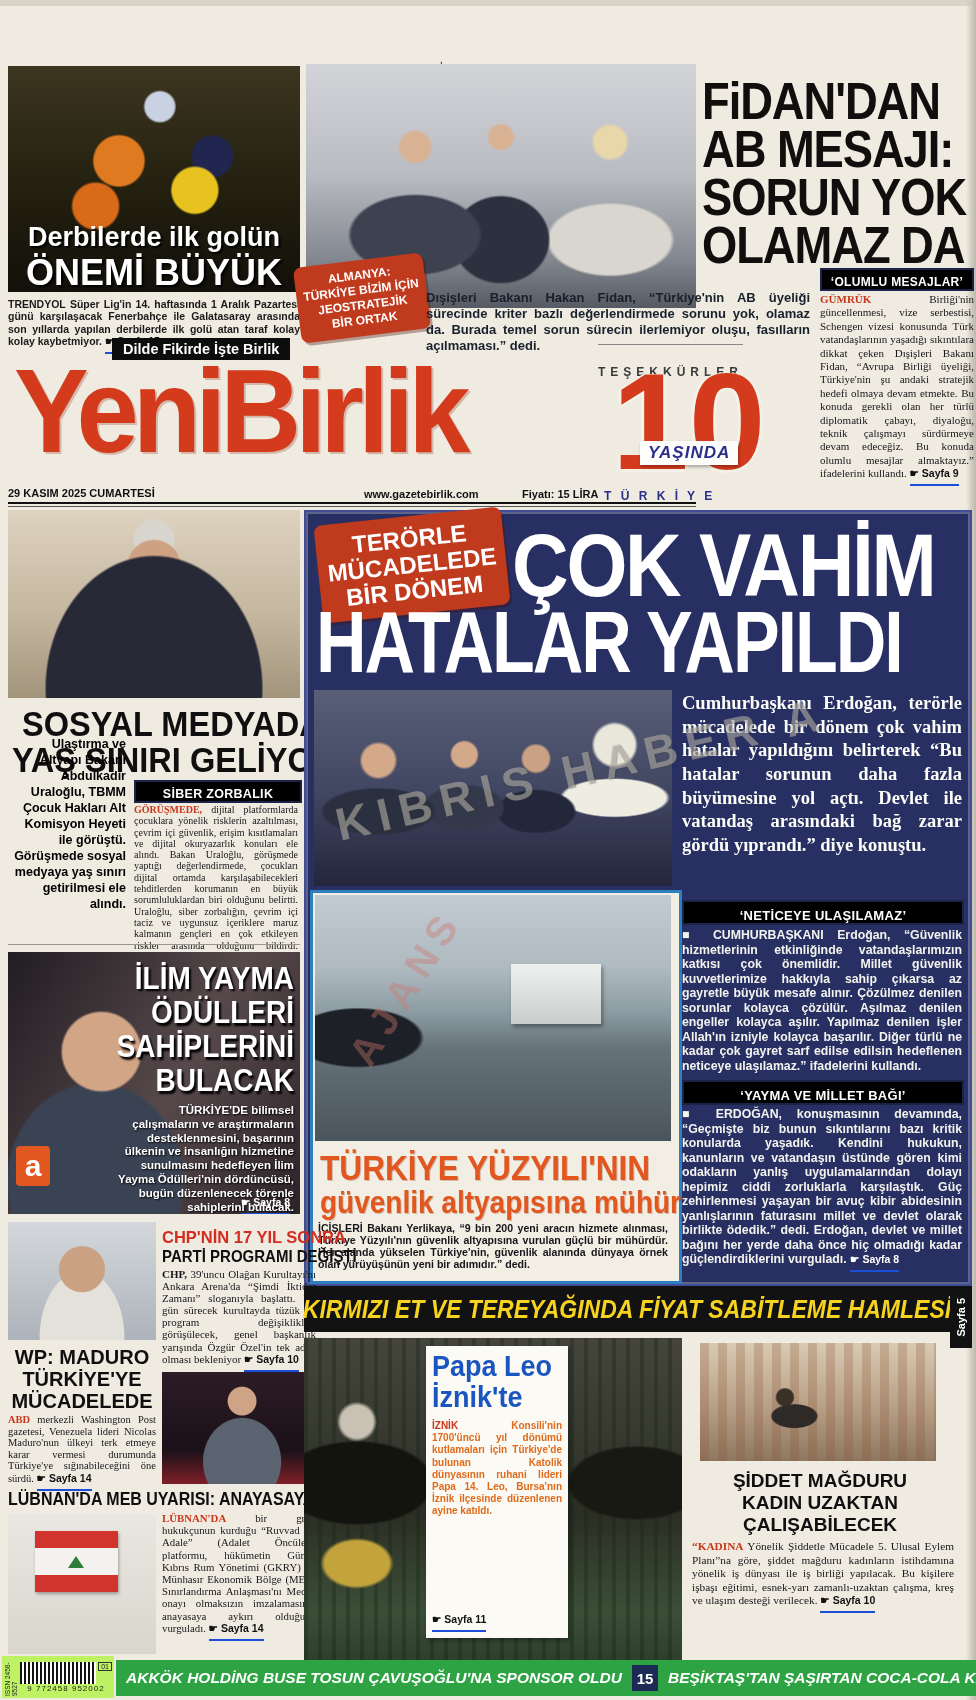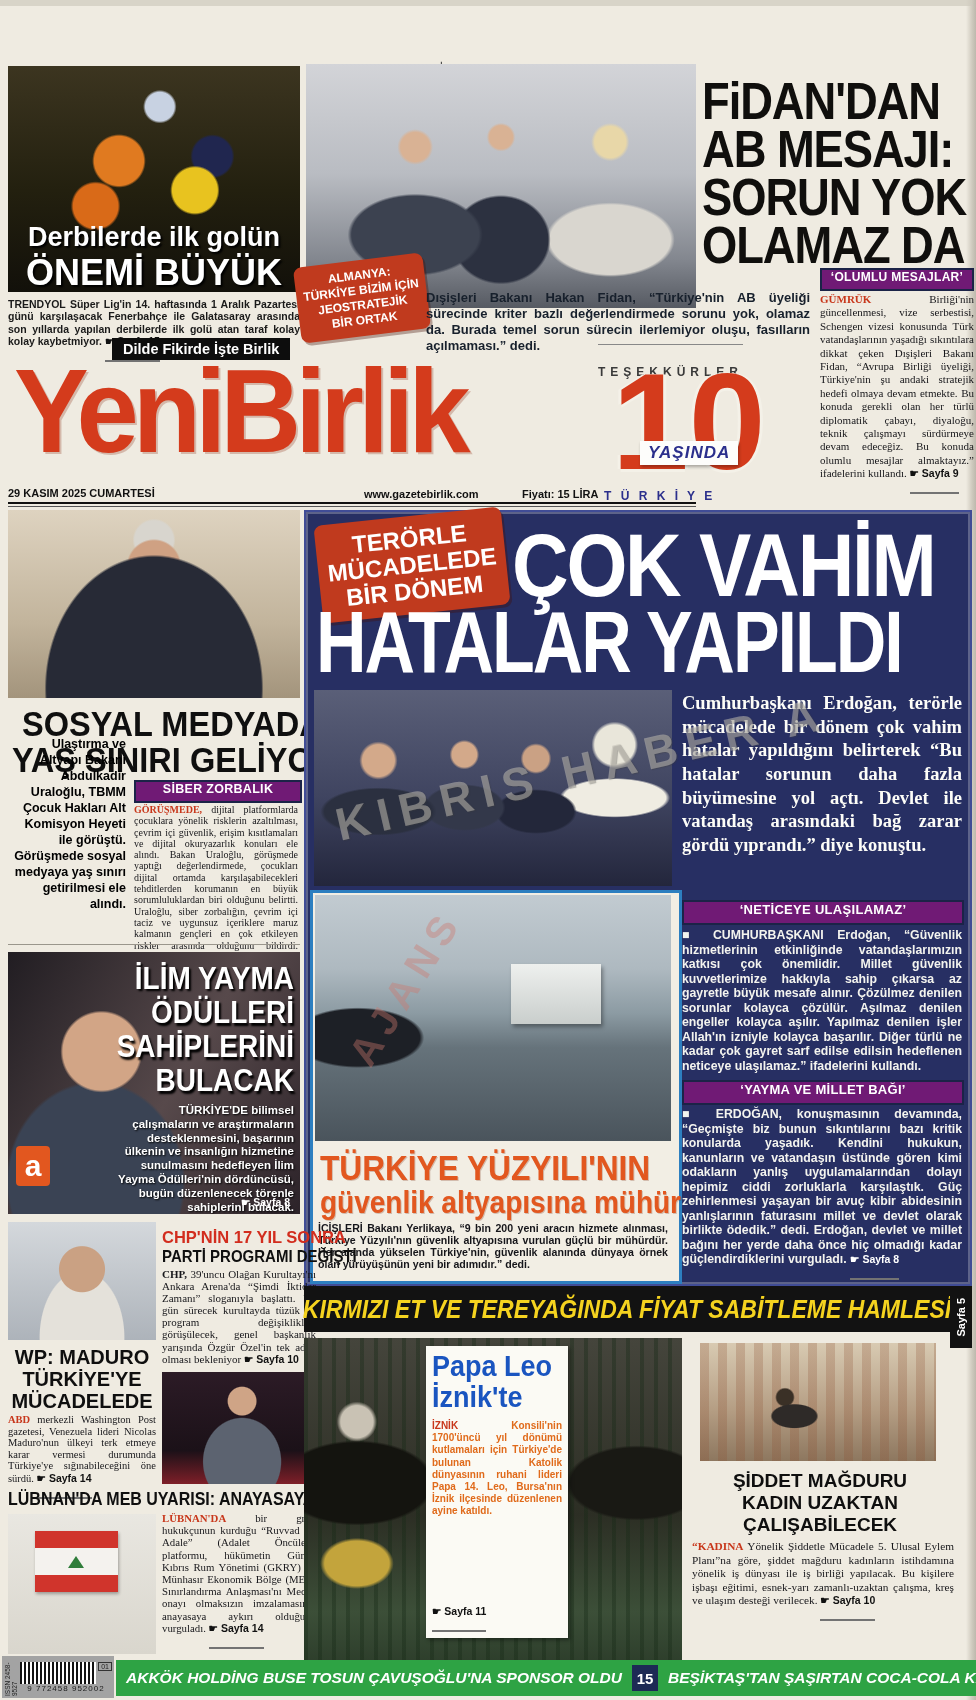--- a/index.html
+++ b/index.html
@@ -5,23 +5,23 @@
   html,body{margin:0;padding:0;background:#b9b5aa;}
   #page{position:relative;width:976px;height:1700px;background:#efebe1;margin:0 auto;overflow:hidden;font-family:"Liberation Sans",sans-serif;}
   .abs{position:absolute;}
   .photo{position:absolute;overflow:hidden;}
   .sans{font-family:"Liberation Sans",sans-serif;}
   .serif{font-family:"Liberation Serif","DejaVu Serif",serif;}
   .hl{position:absolute;font-family:"Liberation Sans",sans-serif;font-weight:900;white-space:nowrap;transform-origin:0 0;line-height:1;}
   .jtext{text-align:justify;}
   .lead{font-weight:900;}
   .red{color:#c8371b;}
-  .bar{position:absolute;background:#701a75;border:2px solid #1b2347;color:#fff;
-       font:900 12.5px "Liberation Sans",sans-serif;display:flex;align-items:flex-start;justify-content:center;letter-spacing:.3px;}
-  .sayfa{font:900 10.5px "Liberation Sans",sans-serif;color:#111;white-space:nowrap;border-bottom:2px solid #737373;padding-bottom:13px;}
+  .bar{position:absolute;background:#000000;border:2px solid #1b2347;color:#fff;
+       font:900 12.5px "Liberation Sans",sans-serif;display:flex;align-items:flex-end;justify-content:center;letter-spacing:.3px;}
+  .sayfa{font:900 10.5px "Liberation Sans",sans-serif;color:#111;white-space:nowrap;border-bottom:2px solid #1d4ed8;padding-bottom:5px;}
   .sayfa::before{content:"☛ ";}
   .sayfa.w{color:#fff;}
   .stamp{position:absolute;background:#c03a1e;color:#fff;text-align:center;font-family:"Liberation Sans",sans-serif;
          font-weight:900;border-radius:8px;box-shadow:2px 3px 0 rgba(70,15,5,.35);}
   .wm{position:absolute;font-family:"Liberation Sans",sans-serif;font-weight:900;pointer-events:none;}
   
   .ph-derby{background:
      radial-gradient(circle at 38% 42%,#e07a20 0 11%,transparent 12%),
      radial-gradient(circle at 30% 62%,#d96a18 0 9%,transparent 10%),
      radial-gradient(circle at 64% 55%,#e8c31f 0 10%,transparent 11%),
@@ -268,21 +268,21 @@
   <div class="photo ph-laptop" style="left:700px;top:1343px;width:236px;height:118px;"></div>
   <div class="abs" style="left:690px;top:1470px;width:260px;text-align:center;font-weight:900;font-size:19px;color:#0f0f0f;">ŞİDDET MAĞDURU</div>
   <div class="abs" style="left:690px;top:1492px;width:260px;text-align:center;font-weight:900;font-size:19px;color:#0f0f0f;">KADIN UZAKTAN</div>
   <div class="abs" style="left:690px;top:1514px;width:260px;text-align:center;font-weight:900;font-size:19px;color:#0f0f0f;">ÇALIŞABİLECEK</div>
   <div class="abs serif jtext" style="left:692px;top:1540px;width:262px;font-size:11.3px;line-height:1.2;color:#17171b;">
     <span class="lead red">“KADINA</span>
     <span>Yönelik Şiddetle Mücadele 5. Ulusal Eylem Planı”na göre, şiddet mağduru kadınların istihdamına yönelik iş dünyası ile iş birliği yapılacak. Bu kişilere işbaşı eğitimi, esnek-yarı zamanlı-uzaktan çalışma, kreş ve ulaşım desteği verilecek.</span>
     <span class="sayfa">Sayfa 10</span>
   </div>
 
-  <div class="abs" style="left:2px;top:1656px;width:112px;height:42px;background:#a3a3a3;display:flex;align-items:center;padding:2px;box-sizing:border-box;">
+  <div class="abs" style="left:2px;top:1656px;width:112px;height:42px;background:#bef264;display:flex;align-items:center;padding:2px;box-sizing:border-box;">
     <span style="writing-mode:vertical-rl;transform:rotate(180deg);font-size:6.5px;color:#222;margin-right:2px;">ISSN 2458-9527</span>
     <div style="flex:1;">
       <div style="display:flex;align-items:flex-start;">
         <div class="barcode" style="flex:1;"></div>
         <span style="font-size:7px;border:1px solid #333;padding:0 2px;margin-left:2px;color:#222;">01</span>
       </div>
       <div style="font-size:8px;color:#222;letter-spacing:1px;text-align:center;">9 772458 952002</div>
     </div>
   </div>
   <div class="abs" style="left:116px;top:1660px;width:860px;height:36px;background:#2ea344;display:flex;align-items:center;padding:0 10px;box-sizing:border-box;gap:10px;">

